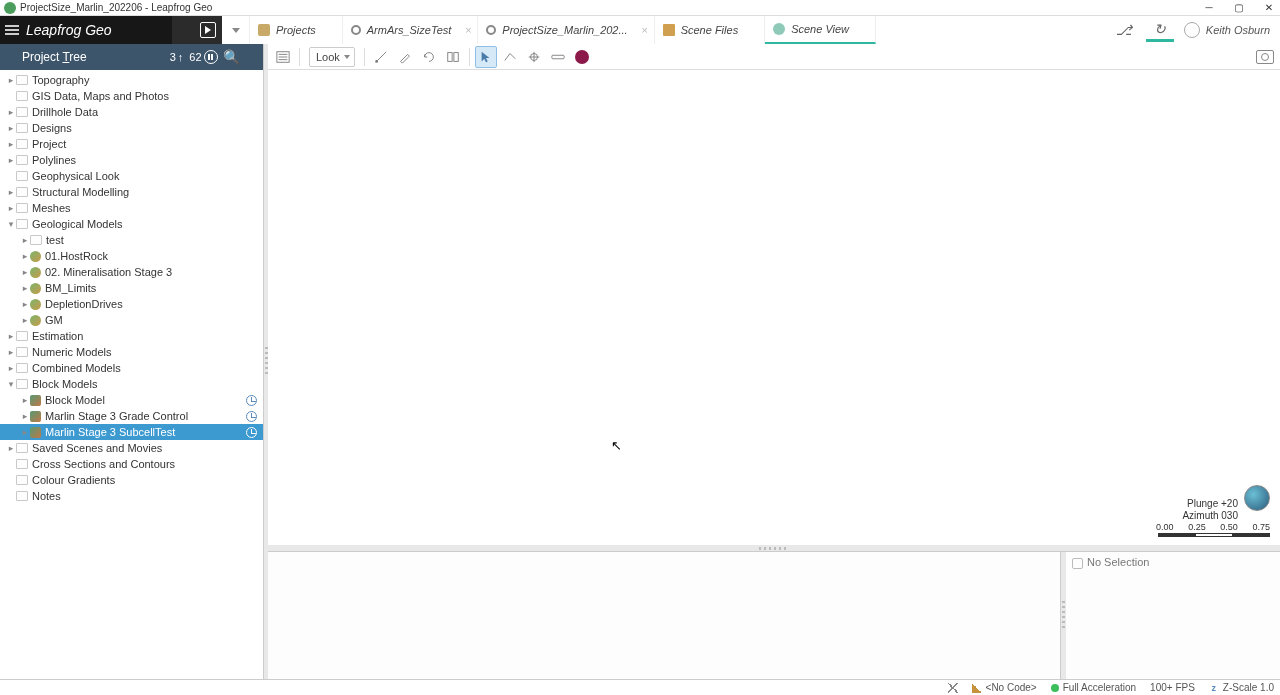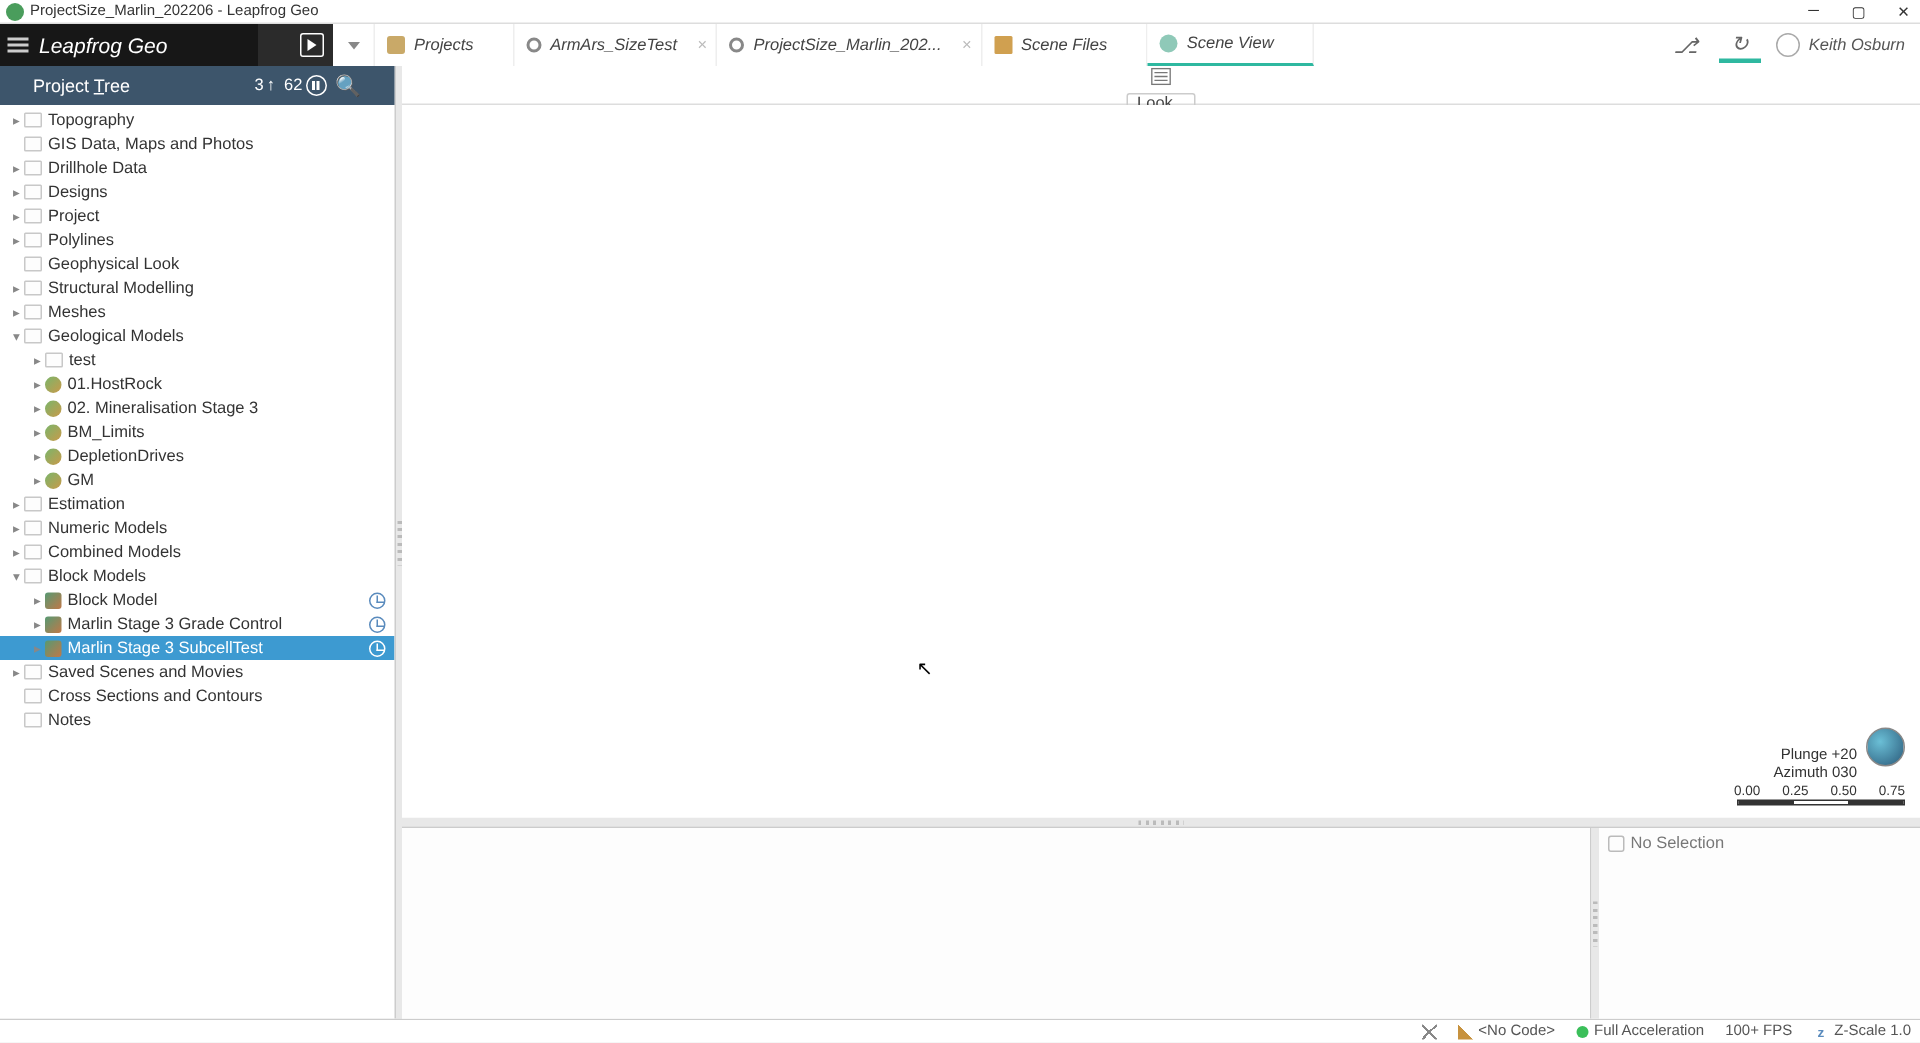--- a/index.html
+++ b/index.html
@@ -68,21 +68,21 @@
 .clock-ic { margin-left:auto; width:11px; height:11px; border:1.5px solid #5a8bbd; border-radius:50%; position:relative; }
 .clock-ic::after { content:""; position:absolute; width:4px; height:4px; border-left:1px solid #5a8bbd; border-bottom:1px solid #5a8bbd; left:4px; top:1px; }
 .node.selected .clock-ic { border-color:#fff; }
 .node.selected .clock-ic::after { border-color:#fff; }
 
 .sidebar-grip { width:4px; background:#e8e8e8; cursor:ew-resize; display:flex; align-items:center; justify-content:center; }
 .grip-dots { width:3px; height:30px; background:repeating-linear-gradient(#bbb,#bbb 2px,transparent 2px,transparent 5px); }
 
 
 .scene-wrap { flex:1; display:flex; flex-direction:column; background:#fff; }
-.toolbar { height:26px; border-bottom:1px solid #ddd; display:flex; align-items:center; padding:0 4px; gap:2px;flex-direction:column; }
+.toolbar { height:26px; border-bottom:1px solid #ddd; display:flex; align-items:center; padding:0 4px; gap:2px; }
 .tbtn { width:22px; height:22px; display:flex; align-items:center; justify-content:center; border-radius:2px; cursor:pointer; }
 .tbtn.active-t { background:#d6e9f7; border:1px solid #8fbfe6; }
 .tbtn svg { width:14px; height:14px; }
 .look-dd { height:20px; border:1px solid #ccc; border-radius:2px; padding:0 14px 0 6px; font-size:11px; color:#444; display:flex; align-items:center; position:relative; margin:0 4px; }
 .look-dd::after { content:""; position:absolute; right:4px; top:7px; width:0; height:0; border-left:3px solid transparent; border-right:3px solid transparent; border-top:4px solid #888;}
 .tb-sep { width:1px; height:18px; background:#ddd; margin:0 3px; }
 .rec-btn { width:14px; height:14px; background:#8b1a4a; border-radius:50%; }
 .tb-spacer { flex:1; }
 .camera-ic { width:18px; height:14px; border:1.5px solid #888; border-radius:2px; position:relative; }
 .camera-ic::after { content:""; position:absolute; width:6px; height:6px; border:1.5px solid #888; border-radius:50%; left:4px; top:2px;}
@@ -353,20 +353,26 @@
       <div class="node">
           <span class="indent" style="width:6px"></span>
           <span class="exp none">▸</span>
           <span class="folder-ic"></span>
           <span>Cross Sections and Contours</span>
         </div>
       <div class="node">
           <span class="indent" style="width:6px"></span>
           <span class="exp none">▸</span>
           <span class="folder-ic"></span>
+          <span>Colour Gradients</span>
+        </div>
+      <div class="node">
+          <span class="indent" style="width:6px"></span>
+          <span class="exp none">▸</span>
+          <span class="folder-ic"></span>
           <span>Notes</span>
         </div>
     </div>
   </div>
 
   <div class="sidebar-grip">
       <div class="grip-dots"></div>
     </div>
 
   <div class="scene-wrap">

